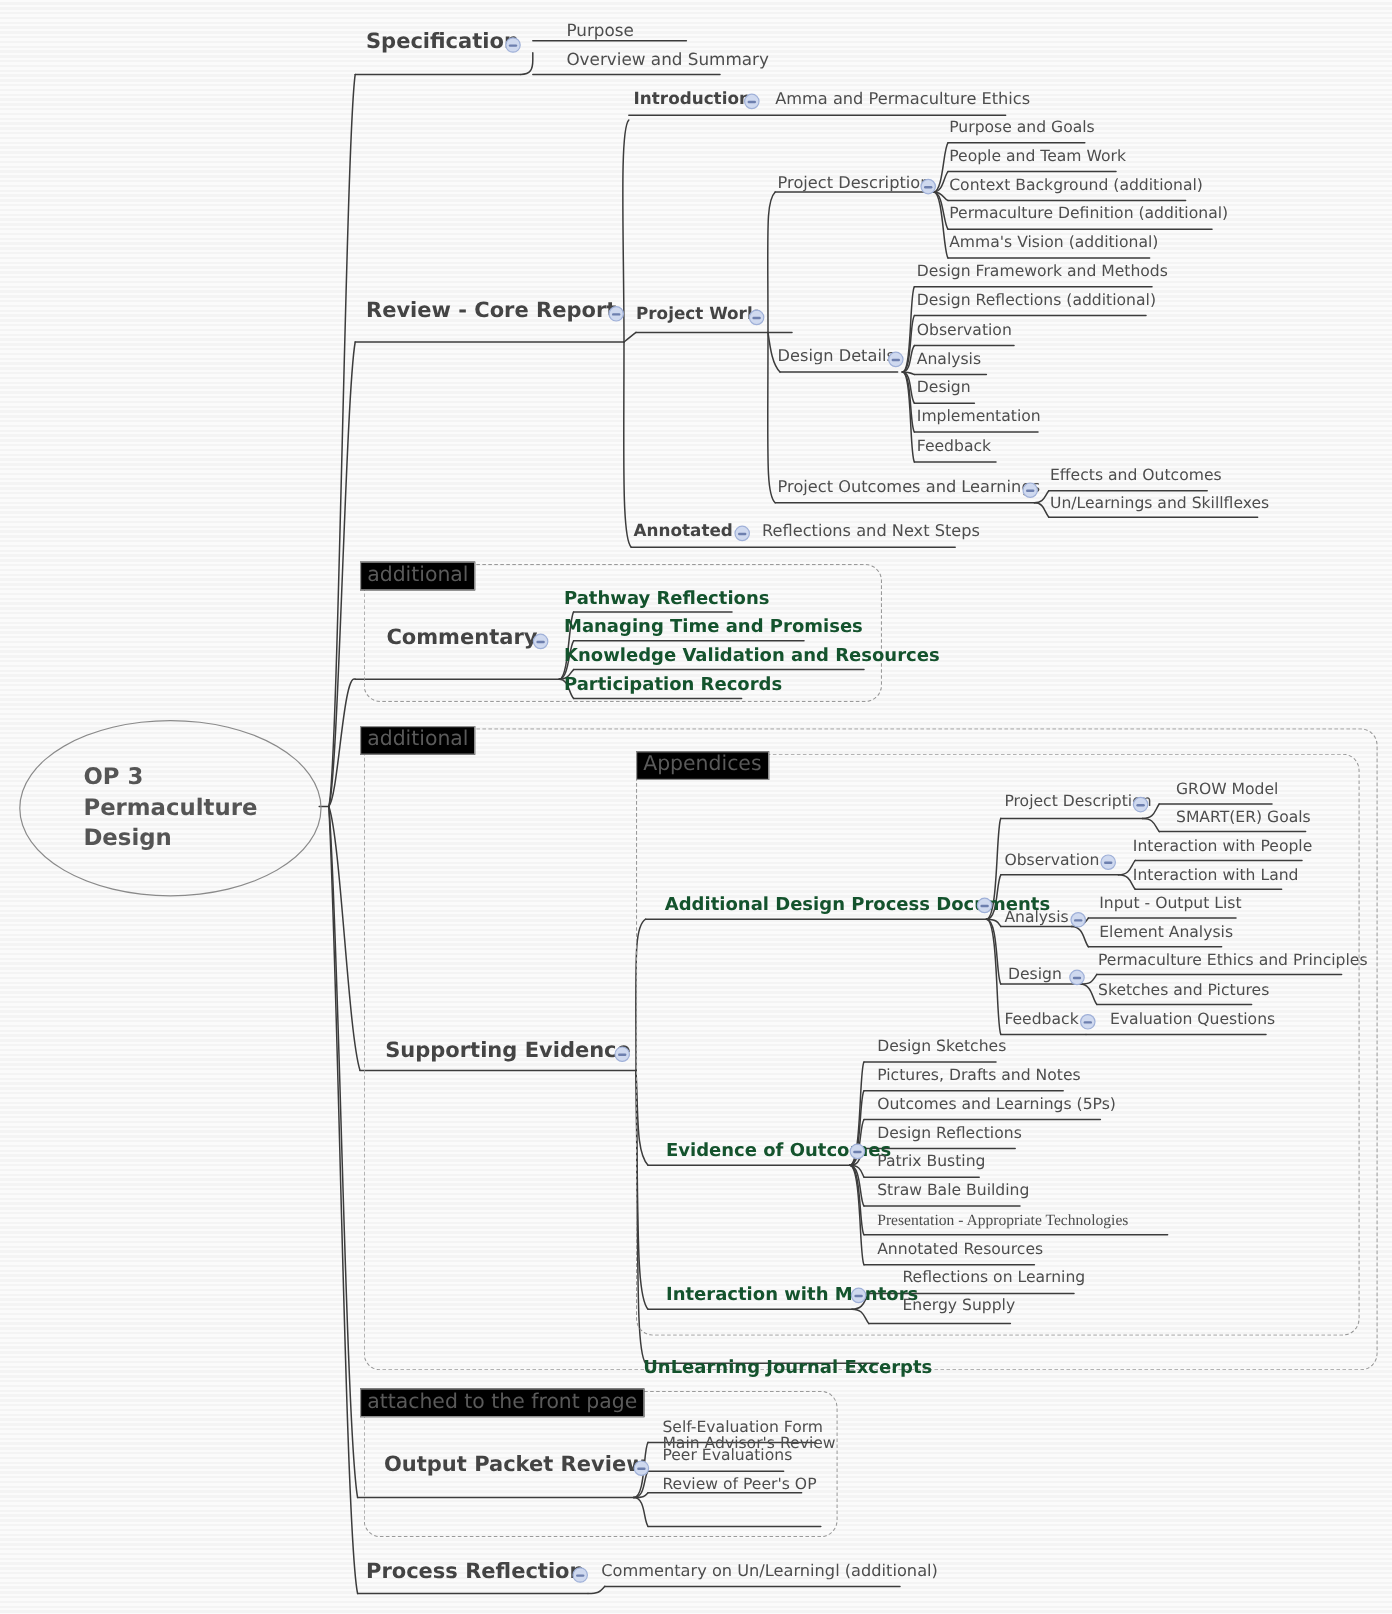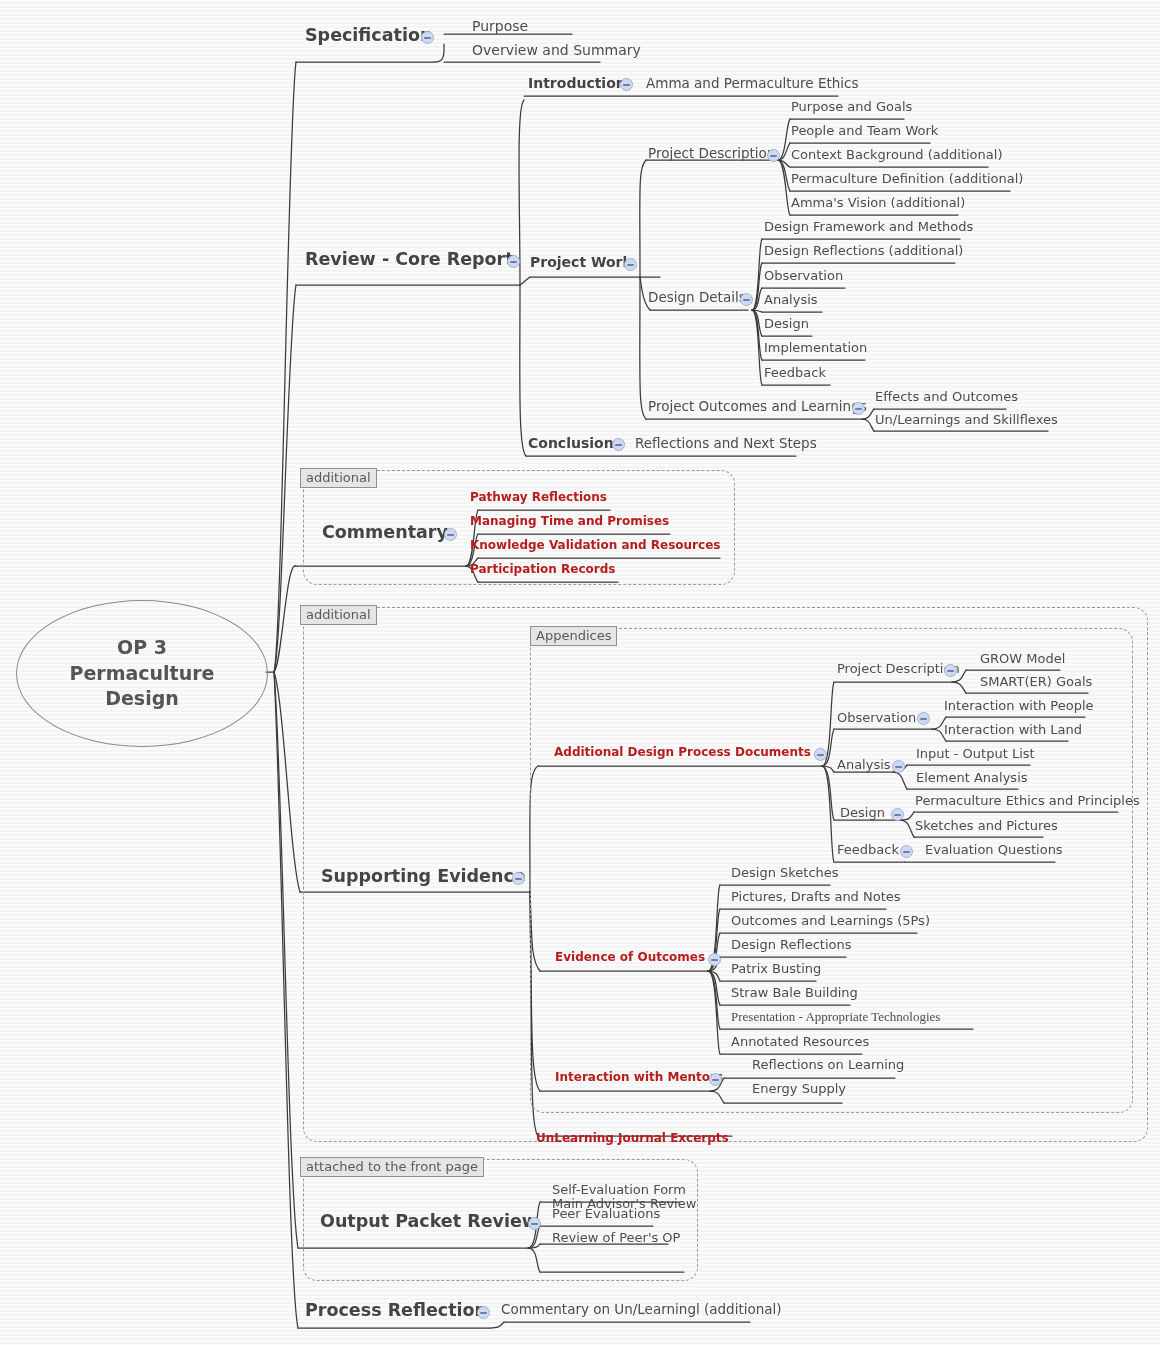--- a/index.html
+++ b/index.html
@@ -24,28 +24,28 @@
   
   .topic{
     position:absolute;
     white-space:nowrap;
     line-height:1;
     color:#4a4a4a;
     cursor:default;
   }
   
   .lvl-root{
-    font-size:19px;font-weight:bold;color:#555;text-align:center;
+    font-size:19px;font-weight:bold;color:#555;
     line-height:1.35;
   }
   .lvl1{font-size:17.5px;font-weight:bold;color:#444;}
   .lvl2{font-size:14px;font-weight:bold;color:#444;}
   .lvl2n{font-size:14px;font-weight:normal;color:#4d4d4d;margin-left:20px;}
   .lvl3{font-size:13.5px;font-weight:normal;color:#4d4d4d;}
-  .lvl3b{font-size:12px;font-weight:bold;color:#b91c1c;}
+  .lvl3b{font-size:15px;font-weight:bold;color:#14532d;}
   .lvl4{font-size:13px;font-weight:normal;color:#4d4d4d;}
 
   
   #root-node{
     position:absolute;
     left:16px;top:600px;width:250px;height:145px;
     border:1.4px solid #8a8a8a;border-radius:50%;
     display:flex;align-items:center;justify-content:center;
     background:transparent;
   }
@@ -64,24 +64,24 @@
   
   .boundary{
     position:absolute;
     border:1.6px dashed #9a9a9a;
     border-radius:14px;
     box-sizing:border-box;
     background:transparent;
   }
   .boundary-label{
     position:absolute;
-    background:#e5e5e5;
+    background:#000000;
     border:1.4px solid #8f8f8f;
     color:#5a5a5a;
-    font-size:13px;
+    font-size:17px;
     padding:2px 5px 3px 5px;
     line-height:1;
     white-space:nowrap;
     box-sizing:border-box;
   }
 </style>
 </head>
 <body>
 
 <div id="canvas">
@@ -298,21 +298,21 @@
   <div class="topic lvl4" style="left:764px;top:293px;">Analysis</div>
   <div class="topic lvl4" style="left:764px;top:317px;">Design</div>
   <div class="topic lvl4" style="left:764px;top:341px;">Implementation</div>
   <div class="topic lvl4" style="left:764px;top:366px;">Feedback</div>
 
   <div class="topic lvl3" style="left:648px;top:400px;">Project Outcomes and Learnings</div>
   <div class="collapse" style="left:852px;top:402px;"></div>
   <div class="topic lvl4" style="left:875px;top:390px;">Effects and Outcomes</div>
   <div class="topic lvl4" style="left:875px;top:413px;">Un/Learnings and Skillflexes</div>
 
-  <div class="topic lvl2" style="left:528px;top:436px;">Conclusion</div>
+  <div class="topic lvl2" style="left:528px;top:436px;">Annotated</div>
   <div class="collapse" style="left:612px;top:438px;"></div>
   <div class="topic lvl3" style="left:635px;top:437px;">Reflections and Next Steps</div>
 
   <div class="topic lvl1" style="left:322px;top:524px;">Commentary</div>
   <div class="collapse" style="left:444px;top:528px;"></div>
   <div class="topic lvl3b" style="left:470px;top:491px;">Pathway Reflections</div>
   <div class="topic lvl3b" style="left:470px;top:515px;">Managing Time and Promises</div>
   <div class="topic lvl3b" style="left:470px;top:539px;">Knowledge Validation and Resources</div>
   <div class="topic lvl3b" style="left:470px;top:563px;">Participation Records</div>
 

